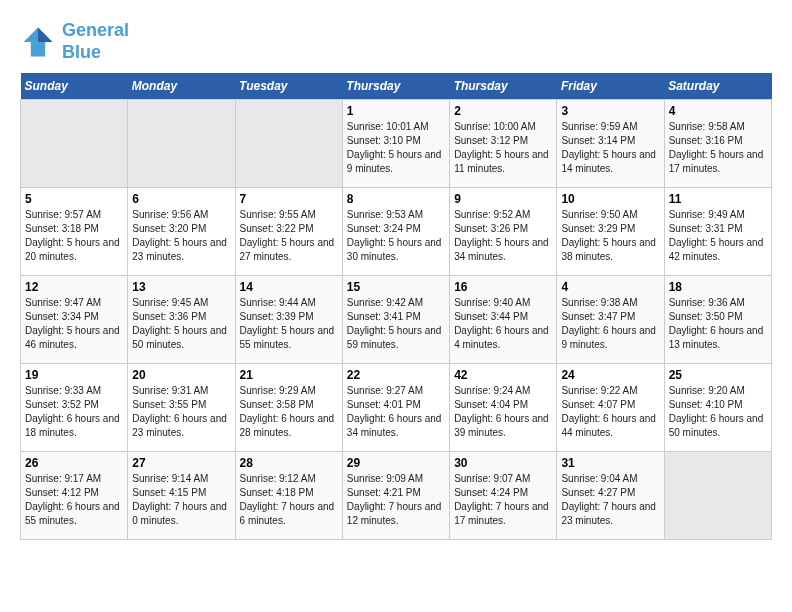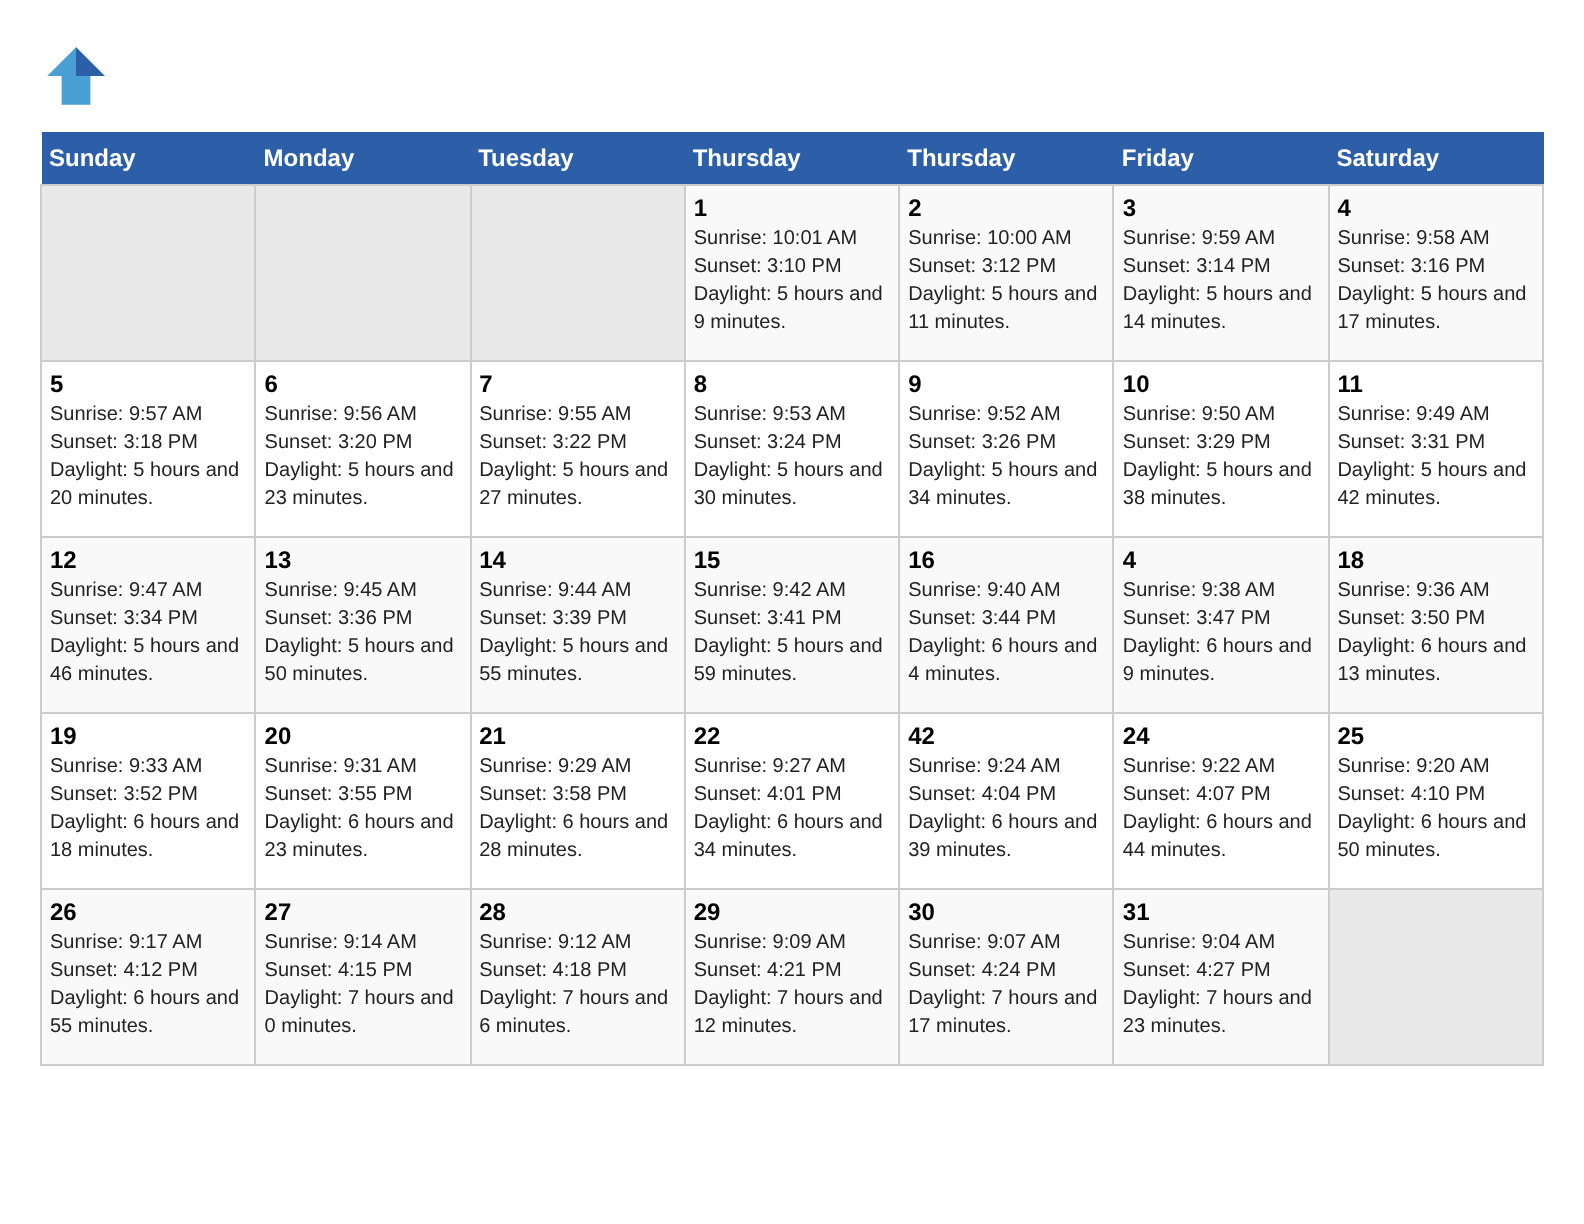--- a/index.html
+++ b/index.html
@@ -51,20 +51,21 @@
       border-collapse: collapse;
       font-size: 11px;
     }
     thead tr th {
       background-color: #2c5fa8;
       color: #fff;
       padding: 6px 4px;
       text-align: left;
       font-size: 12px;
       font-weight: bold;
+      font-style: italic;
     }
     tbody tr td {
       border: 1px solid #ccc;
       vertical-align: top;
       padding: 4px;
       width: calc(100% / 7);
       height: 88px;
       background: #fff;
     }
     tbody tr:nth-child(odd) td {
@@ -86,20 +87,24 @@
   </style>
 </head>
 <body>
 
 <div class="header">
   <div class="logo">
     <svg class="logo-icon" viewBox="0 0 40 40">
       <polygon points="20,4 36,20 28,20 28,36 12,36 12,20 4,20" fill="#4a9fd4"></polygon>
       <polygon points="20,4 36,20 20,20" fill="#2c5fa8"></polygon>
     </svg>
+    <div class="logo-text">
+      <div><span>General</span></div>
+      <div style="color:#4a9fd4">Blue</div>
+    </div>
   </div>
   <div class="title-block">
     <div class="calendar-title"></div>
     <div class="calendar-subtitle"></div>
   </div>
 </div>
 
 <table>
   <thead>
     <tr>

